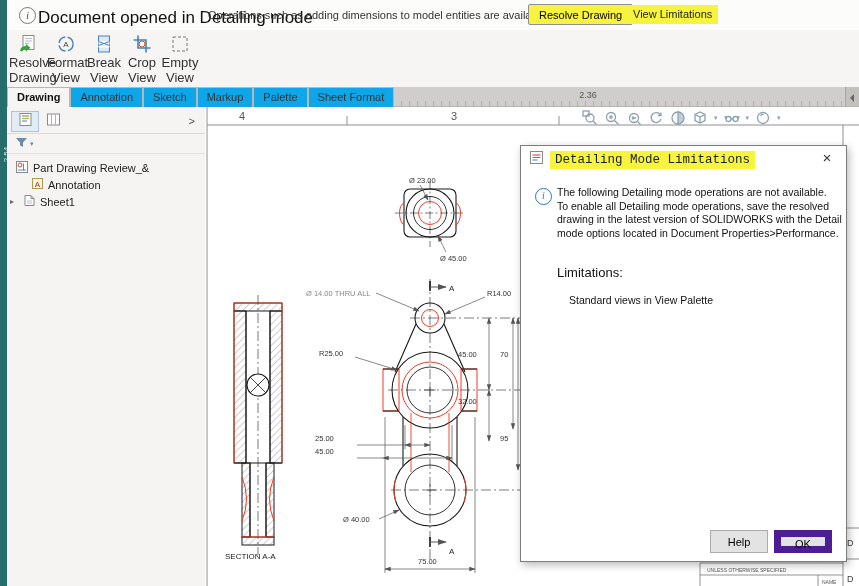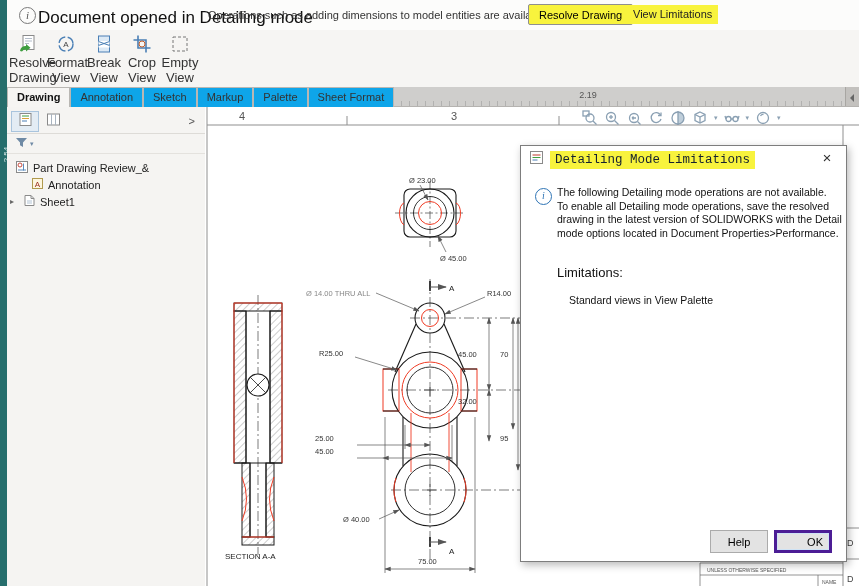--- a/index.html
+++ b/index.html
@@ -57,21 +57,21 @@
   #dialog{left:520px;top:145px;width:325px;height:415px;background:#fff;border:1px solid #7d7d7d;box-shadow:2px 3px 8px rgba(0,0,0,.28);z-index:20;}
   #dlg-titlebar{height:27px;display:flex;align-items:center;padding:0 4px 0 8px;font-family:Liberation Mono, monospace;}
   #dlg-title{background:#f8f33d;padding:2px 5px;font-size:12.5px;color:#15212e;margin-left:6px;}
   #dlg-close{margin-left:auto;width:30px;height:24px;text-align:center;font-size:15px;line-height:24px;color:#333;cursor:pointer;}
   #dlg-info{left:14px;top:42px;width:15px;height:15px;border:1.5px solid #2e74b5;border-radius:50%;font:italic 10px/14px "Liberation Serif",serif;color:#2e74b5;text-align:center;}
   #dlg-msg{left:36px;top:40px;font-size:10.5px;line-height:13.5px;color:#111;white-space:pre;}
   #dlg-limit-label{left:36px;top:104px;font-size:13px;color:#111;margin-top:15px;}
   #dlg-limit-item{left:48px;top:148px;font-size:10.5px;color:#111;}
   .dlg-btn{position:absolute;top:384px;width:58px;height:23px;background:#e3e3e3;border:1px solid #ababab;font-size:11px;font-family:"Liberation Sans",sans-serif;cursor:pointer;}
   #dlg-help{left:189px;}
-  #dlg-ok{left:253px;border:3px solid #4c1d95;box-shadow:inset 0 0 0 1px #cfe3f5;text-align:right;}
+  #dlg-ok{left:253px;border:7px solid #4c1d95;box-shadow:inset 0 0 0 1px #cfe3f5;}
 </style>
 </head>
 <body>
 
 <div id="app">
 
   <div class="abs" id="left-strip"></div>
   <div class="abs" id="v-ruler">2.54</div>
 
   <div class="abs" id="info-bar">
@@ -139,21 +139,21 @@
 
   <div class="abs" id="tab-row">
     <div class="tab active">Drawing</div>
     <div class="tab">Annotation</div>
     <div class="tab">Sketch</div>
     <div class="tab">Markup</div>
     <div class="tab">Palette</div>
     <div class="tab">Sheet Format</div>
     <div id="ruler-h">
       <div class="ticks"></div>
-      <div class="num">2.19</div>
+      <div class="num">2.36</div>
       <div id="ruler-scroll"></div>
     </div>
   </div>
 
   <div class="abs" id="panel">
     <div id="panel-tabs">
       <div class="ptab sel">
         <span>
           <svg width="15" height="15" viewBox="0 0 15 15">
               <rect x="2" y="1.5" width="11" height="12" fill="#fff" stroke="#8a8a8a"></rect>

